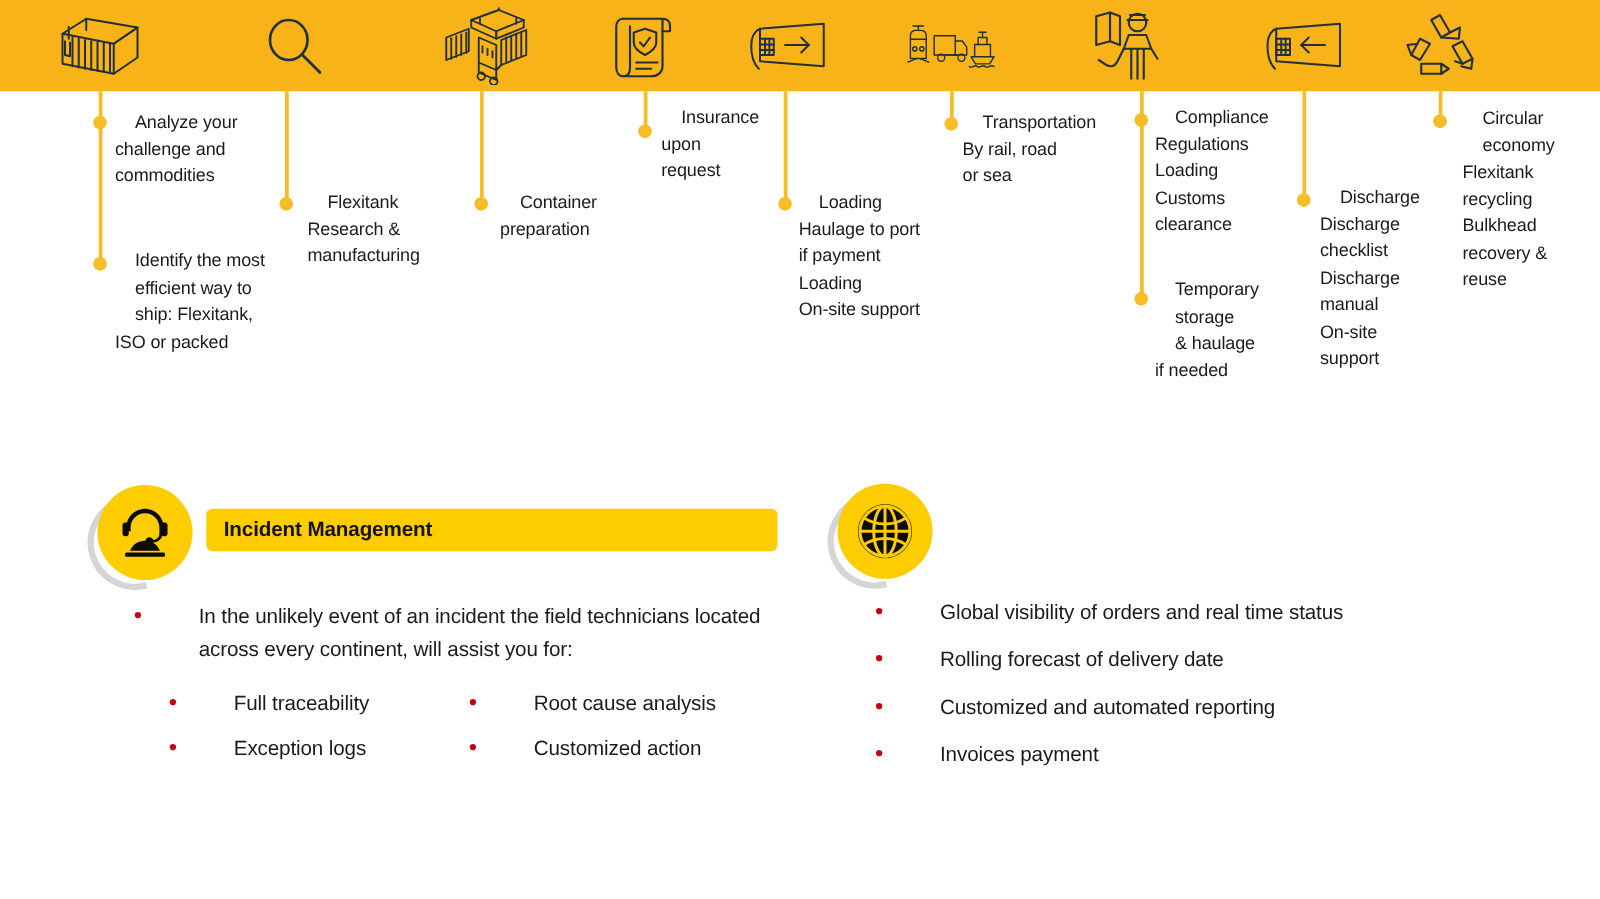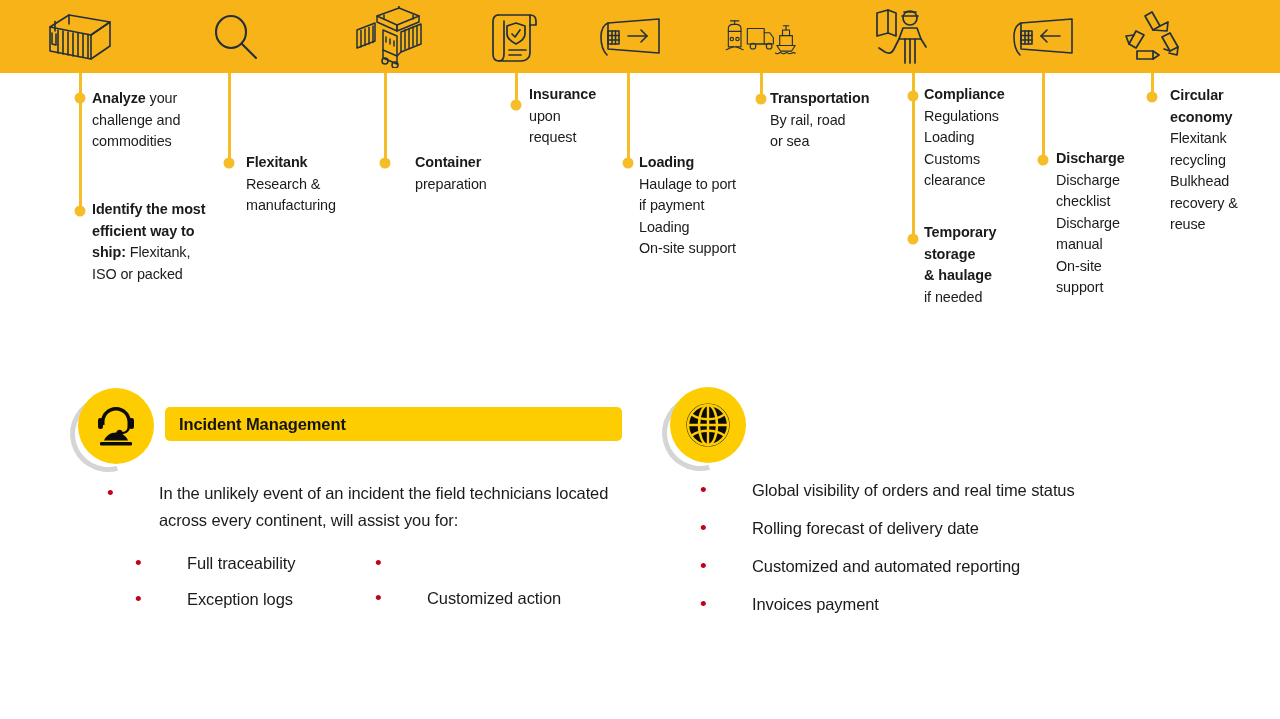--- a/index.html
+++ b/index.html
@@ -34,21 +34,21 @@
   }
 
   
   .tl-block{
     position:absolute;
     font-size:14.4px;
     line-height:21.5px;
     color:#1b1b1b;
     letter-spacing:-0.1px;
   }
-  .tl-block .t-head{font-weight:bold;}
+  .tl-block .t-head{font-weight:normal;margin-left:16px;}
   .tl-block .t-body{font-weight:normal;}
   .tl-block .line{display:block;white-space:nowrap;}
 
   
   .card{position:absolute;}
   .badge{
     position:absolute;left:0;top:0;width:84px;height:84px;
   }
   .badge .ring{
     position:absolute;left:0;top:8px;width:76px;height:76px;
@@ -277,21 +277,21 @@
   <span class="line"><span class="t-head">ship:</span><span class="t-body"> Flexitank,</span></span>
   <span class="line t-body">ISO or packed</span>
 </div>
 
 <div class="tl-block" style="left:246px;top:152px;width:130px">
   <span class="line t-head">Flexitank</span>
   <span class="line t-body">Research &amp;</span>
   <span class="line t-body">manufacturing</span>
 </div>
 
-<div class="tl-block" style="left:415px;top:152px;width:120px">
+<div class="tl-block" style="left:400px;top:152px;width:120px">
   <span class="line t-head">Container</span>
   <span class="line t-body">preparation</span>
 </div>
 
 <div class="tl-block" style="left:529px;top:84px;width:100px">
   <span class="line t-head">Insurance</span>
   <span class="line t-body">upon</span>
   <span class="line t-body">request</span>
 </div>
 
@@ -377,20 +377,21 @@
         <span class="txt">Full traceability</span>
       </div>
       <div class="li" style="margin-top:9px">
         <span class="bul">•</span>
         <span class="txt">Exception logs</span>
       </div>
     </div>
     <div class="col" style="width:240px">
       <div class="li">
         <span class="bul">•</span>
+        <span class="txt">Root cause analysis</span>
       </div>
       <div class="li" style="margin-top:9px">
         <span class="bul">•</span>
         <span class="txt">Customized action</span>
       </div>
     </div>
   </div>
 </div>
 
 <div class="card" style="left:662px;top:387px;width:560px;height:240px">

